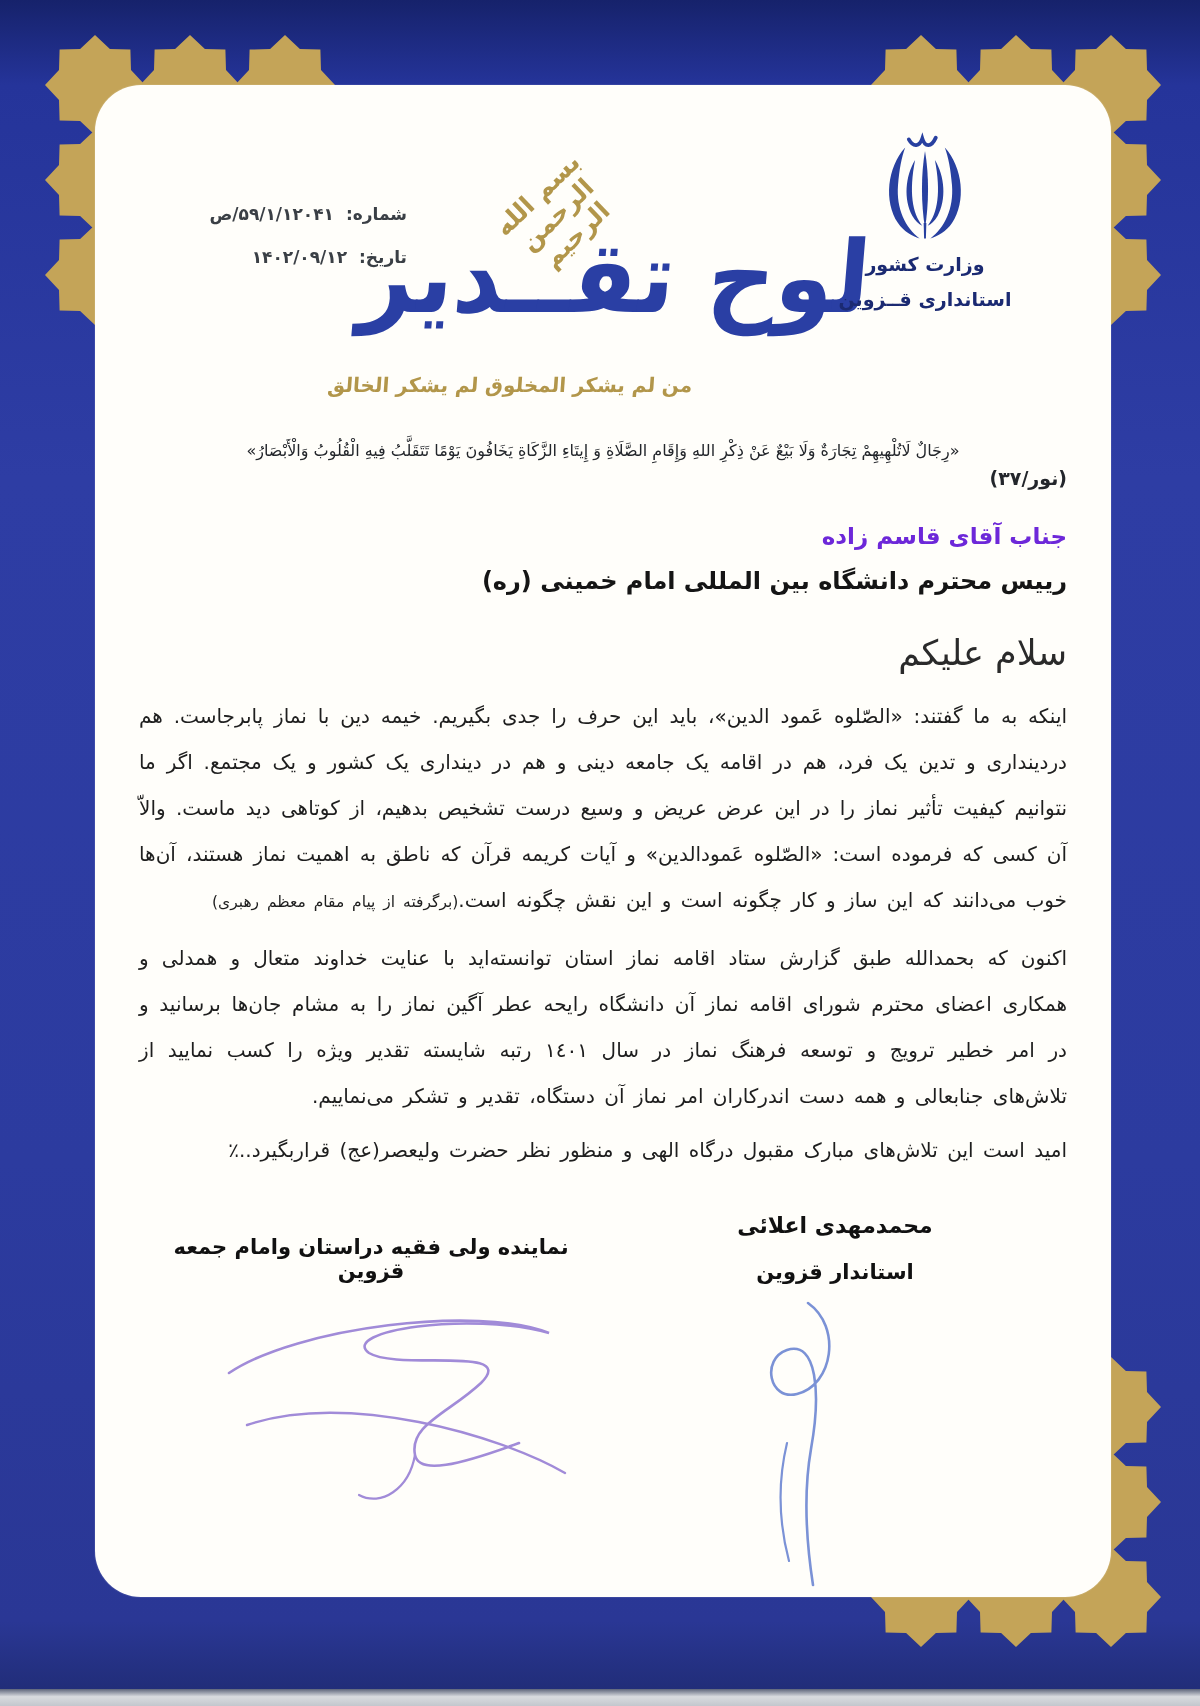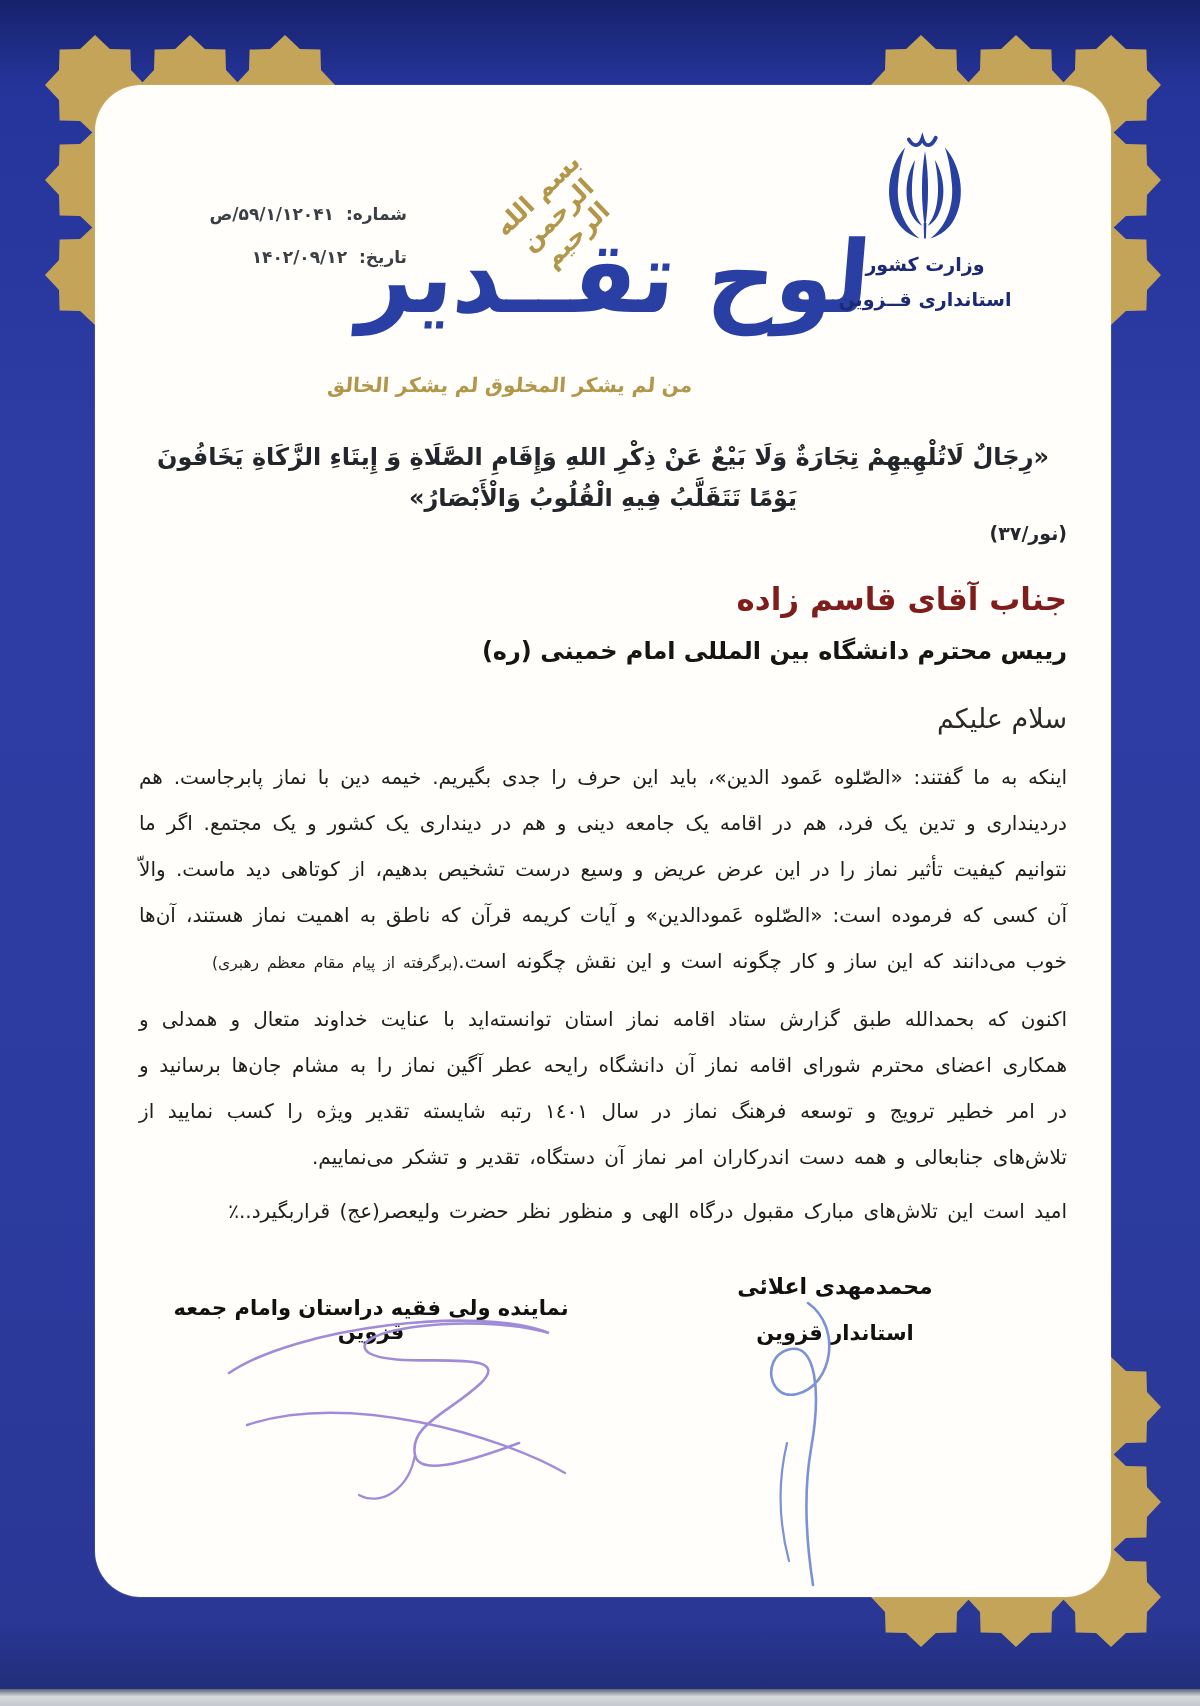--- a/index.html
+++ b/index.html
@@ -58,28 +58,28 @@
     position:absolute; left:725px; top:44px; width:210px; text-align:center;
   }
   .emblem-block svg { display:block; margin:0 auto; }
   .gov-line { font-size:19px; font-weight:bold; color:#1b2a72; line-height:1.85; white-space:nowrap; }
 
   
   .content {
     position:absolute; inset:0; padding:352px 44px 0 44px;
     direction:rtl; color:#1f1f1f;
   }
-  .verse { text-align:center; font-size:24px; font-weight:bold; color:#23262b; line-height:1.7; }
+  .verse { text-align:center; font-size:16px; font-weight:normal; color:#23262b; line-height:1.7; }
   .verse-source { direction:ltr; text-align:right; font-size:19px; font-weight:bold; color:#23262b; margin:3px 0 0 10px; }
 
   .recipient { margin-top:25px; text-align:right; }
-  .recipient .r-name  { font-size:31px; font-weight:bold; line-height:1.95; color:#7f1d1d; }
+  .recipient .r-name  { font-size:23px; font-weight:bold; line-height:1.95; color:#6d28d9; }
   .recipient .r-title { font-size:24px; font-weight:bold; line-height:1.85; color:#151515;text-align:right; }
 
-  .salutation { margin-top:30px; font-size:27px; color:#2a2a2a; }
+  .salutation { margin-top:30px; font-size:35px; color:#2a2a2a; }
 
   .para {
     margin-top:20px; font-size:20px; line-height:2.3; color:#1e1e1e;
     text-align:justify; word-spacing:3px;
   }
   .para.p2 { margin-top:12px; }
   .para.p3 { margin-top:8px; }
   .leader-note { font-size:15.5px;margin-left:44px; }
 
   

